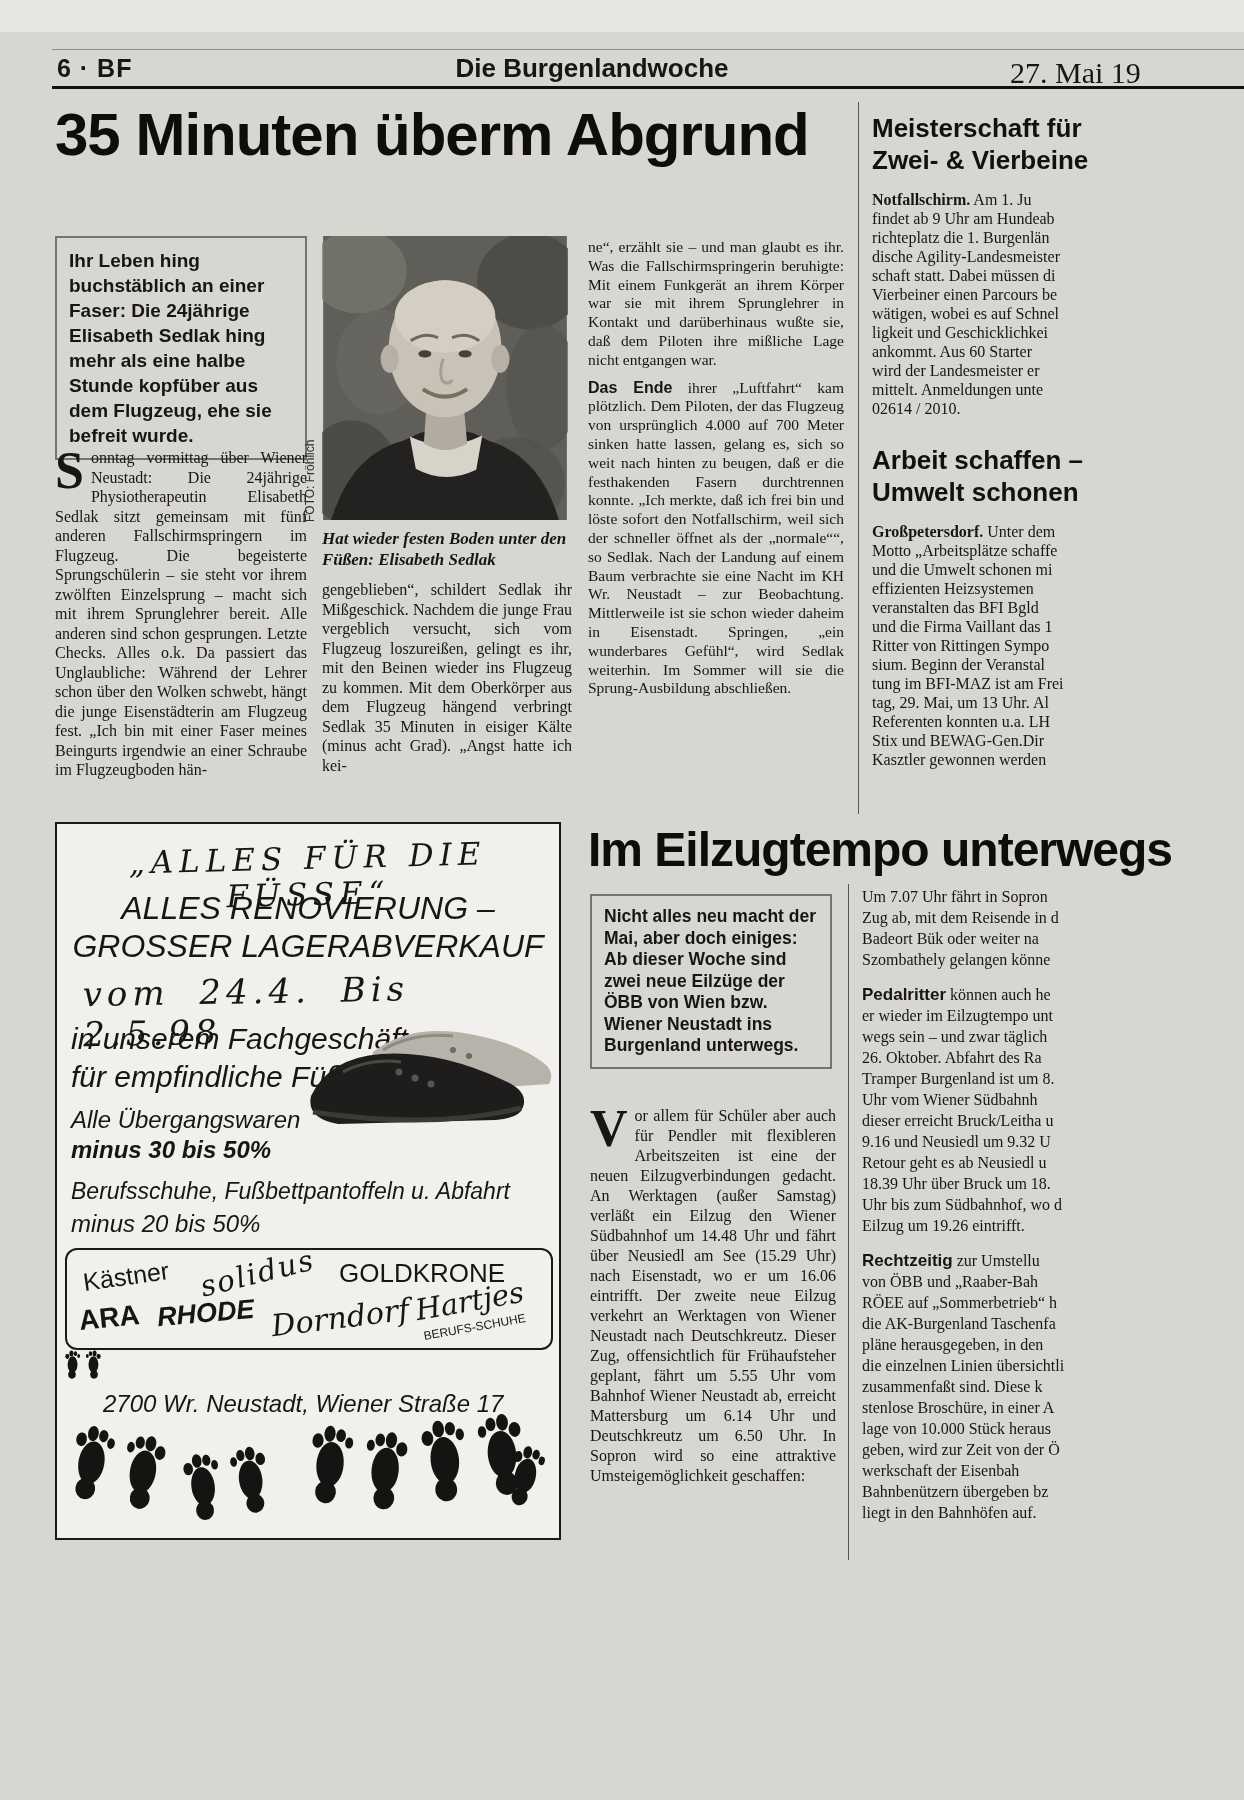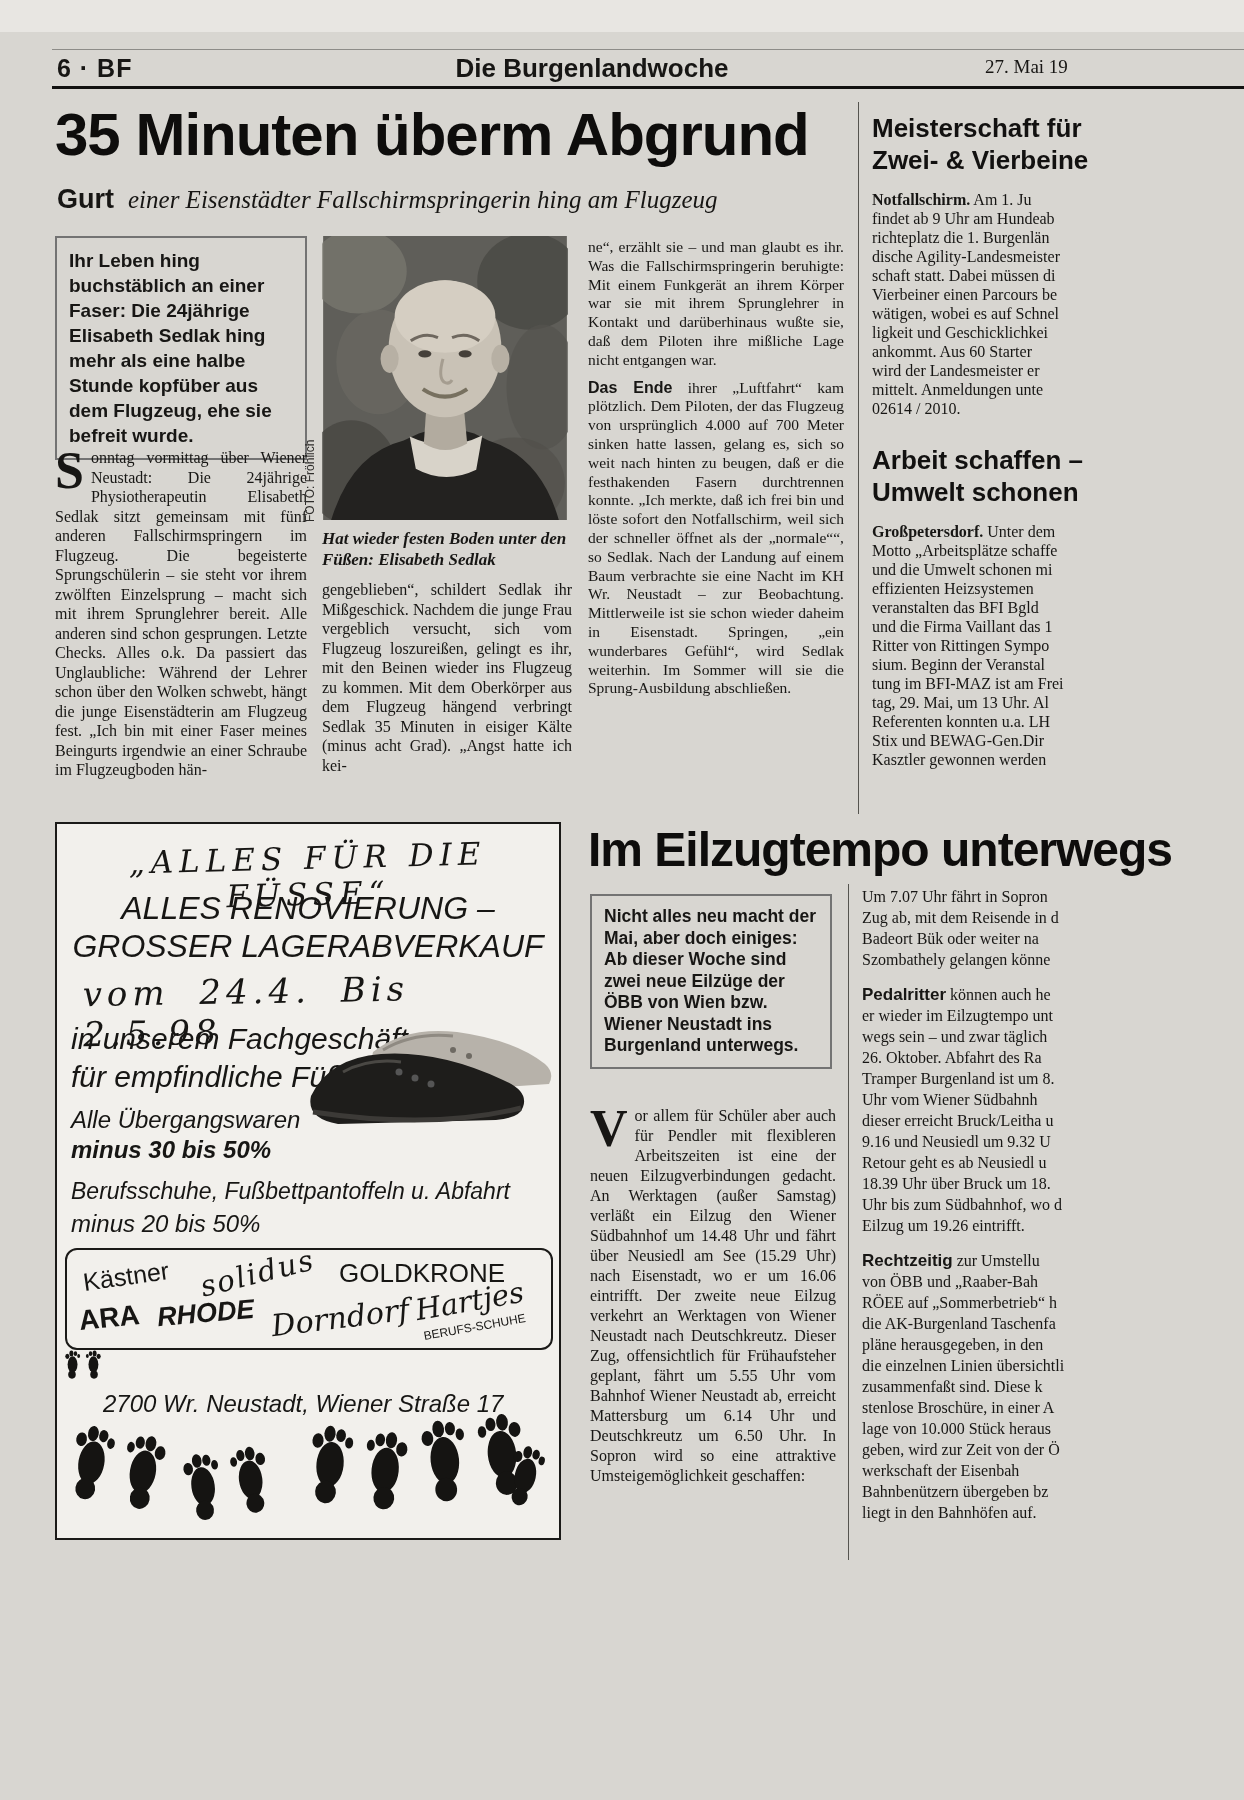--- a/index.html
+++ b/index.html
@@ -39,28 +39,24 @@
   </defs>
 </svg>
 
 <div class="page">
 
   <div class="abs" style="top:0;left:0;right:0;height:32px;background:#e8e6e2"></div>
 
   <div class="abs rule" style="top:49px;left:52px;right:0;height:1px;background:#8d8c88"></div>
   <div class="abs sans" style="top:54px;left:57px;font-weight:bold;font-size:25px;letter-spacing:1px">6 · BF</div>
   <div class="abs sans" style="top:53px;left:52px;width:1080px;text-align:center;font-weight:bold;font-size:26px">Die Burgenlandwoche</div>
-  <div class="abs serif" style="top:56px;left:985px;font-size:19px;white-space:nowrap">27. Mai 19</div>
+  <div class="abs serif" style="top:56px;left:1010px;font-size:30px;white-space:nowrap">27. Mai 19</div>
   <div class="abs rule" style="top:86px;left:52px;right:0;height:3px"></div>
 
   <div class="abs sans" style="top:100px;left:55px;width:800px;font-weight:bold;font-size:60px;letter-spacing:-1px;color:#0e0d0c;white-space:nowrap">35 Minuten überm Abgrund</div>
-  <div class="abs" style="top:184px;left:57px;white-space:nowrap">
-    <span class="sans" style="font-weight:bold;font-size:27px">Gurt</span>
-    <span class="serif italic" style="font-size:25px;margin-left:10px">einer Eisenstädter Fallschirmspringerin hing am Flugzeug</span>
-  </div>
 
   <div class="abs lead-box" style="top:236px;left:55px;width:252px;font-size:19px;line-height:25px">Ihr Leben hing buchstäblich an einer Faser: Die 24jährige Elisabeth Sedlak hing mehr als eine halbe Stunde kopfüber aus dem Flugzeug, ehe sie befreit wurde.</div>
   <div class="abs body-text serif" style="top:448px;left:55px;width:252px;height:368px;overflow:hidden">
     <span class="dropcap">S</span><span>onntag vormittag über Wiener Neustadt: Die 24jährige Physiotherapeutin Elisabeth Sedlak sitzt gemeinsam mit fünf anderen Fallschirmspringern im Flugzeug. Die begeisterte Sprungschülerin – sie steht vor ihrem zwölften Einzelsprung – macht sich mit ihrem Sprunglehrer bereit. Alle anderen sind schon gesprungen. Letzte Checks. Alles o.k. Da passiert das Unglaubliche: Während der Lehrer schon über den Wolken schwebt, hängt die junge Eisenstädterin am Flugzeug fest. „Ich bin mit einer Faser meines Beingurts irgendwie an einer Schraube im Flugzeugboden hän-</span>
   </div>
 
   <div class="abs" style="top:236px;left:322px;width:246px;height:284px">
     <svg width="246" height="284" viewBox="0 0 242 282" xmlns="http://www.w3.org/2000/svg">
       <rect width="242" height="282" fill="#5f5e59"></rect>
       <ellipse cx="35" cy="35" rx="48" ry="42" fill="#7a7971" opacity="0.7"></ellipse>

